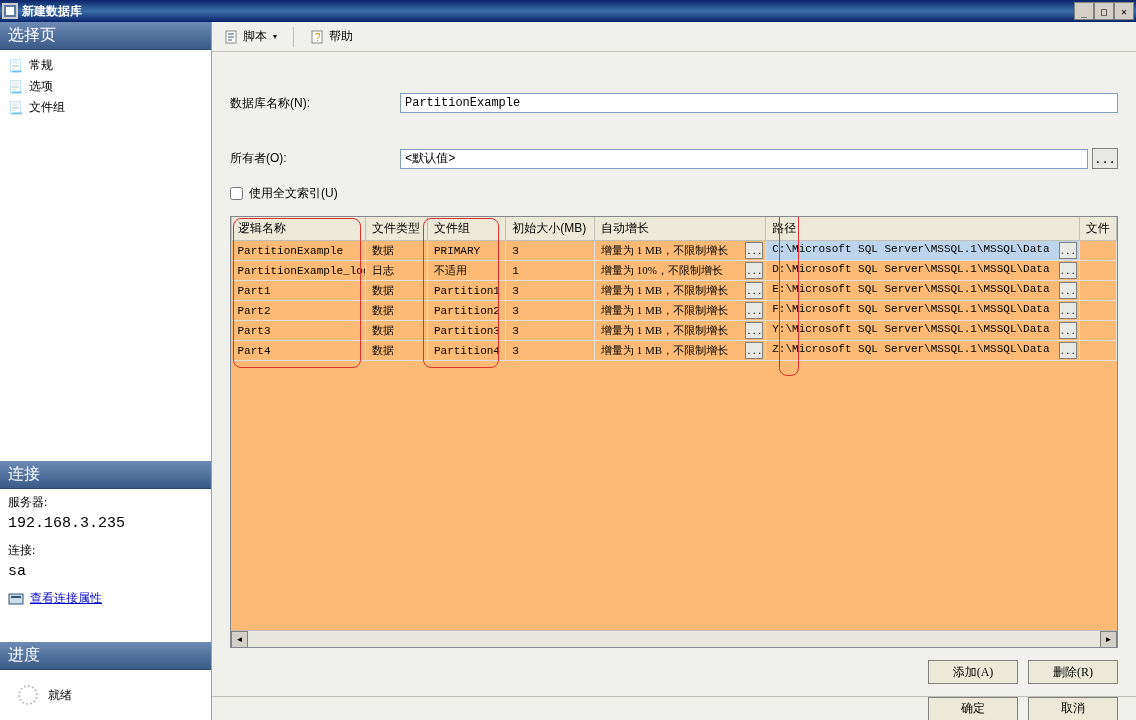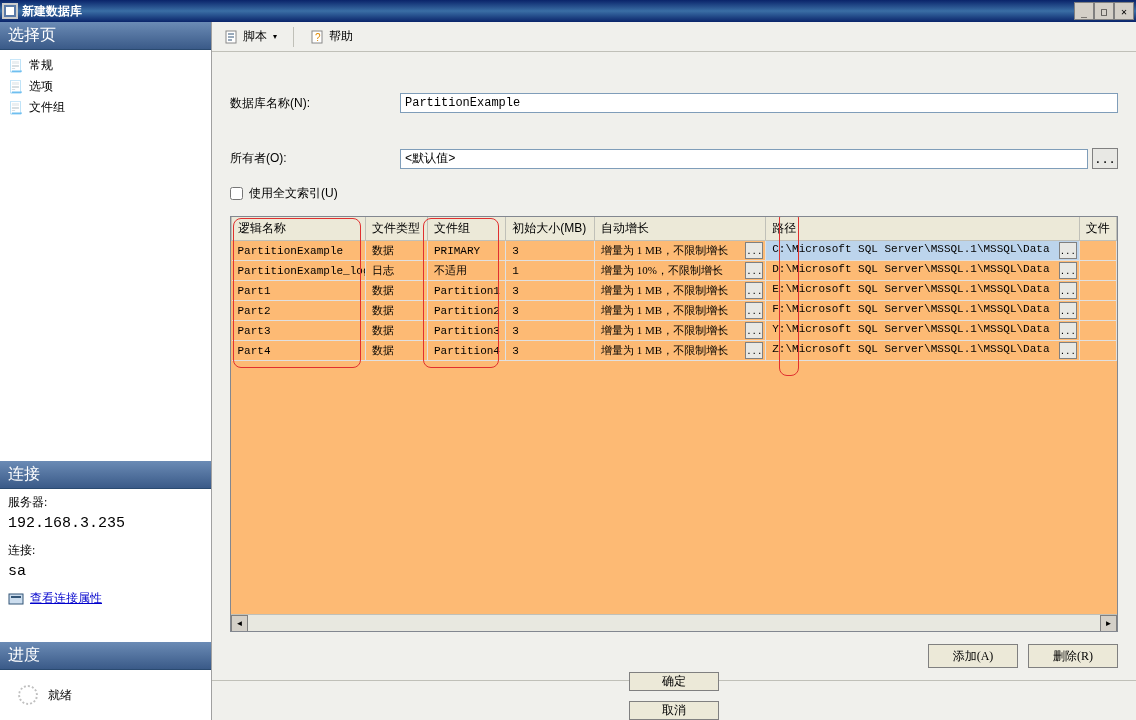--- a/index.html
+++ b/index.html
@@ -49,21 +49,21 @@
 table.grid td.cn { font-family: Tahoma,'SimSun'; }
 table.grid td.sel { background: #bcd4ec; }
 .cell-btn { float: right; width: 18px; height: 17px; border: 1px solid #808080; background: #e8e8e4; display: flex; align-items: center; justify-content: center; font-family: monospace; font-size: 9px; cursor: pointer; margin: -1px -4px -1px 2px; }
 .bottom-scroll { height: 17px; background: #e8e8e4; border-top: 1px solid #c0c0b8; display: flex; }
 .bottom-scroll .sb-arrow { width: 17px; height: 17px; border: 1px solid #808080; background: #d4d0c8; display: flex; align-items: center; justify-content: center; font-size: 8px; cursor: pointer; }
 .bottom-scroll .sb-track { flex: 1; background: #e8e8e0; }
 
 .action-buttons { display: flex; justify-content: flex-end; gap: 10px; padding: 12px 0 4px 0; }
 .action-buttons button, .footer button { width: 90px; height: 24px; border: 1px solid #808080; background: #ece9d8; cursor: pointer; font-family: Tahoma,'SimSun'; font-size: 12px; }
 
-.footer { height: 40px; border-top: 1px solid #c0c0b8; background: #f0f0ec; display: flex; justify-content: flex-end; align-items: center; padding: 0 18px; gap: 10px; flex-direction: column; }
+.footer { height: 24px; border-top: 1px solid #c0c0b8; background: #f0f0ec; display: flex; justify-content: flex-end; align-items: center; padding: 0 18px; gap: 10px; }
 
 .redbox { position: absolute; border: 1.5px solid #e03030; border-radius: 8px; pointer-events: none; }
 
 svg { display: block; }
 </style>
 </head>
 <body>
 
 <div class="titlebar">
   <div class="icon">

